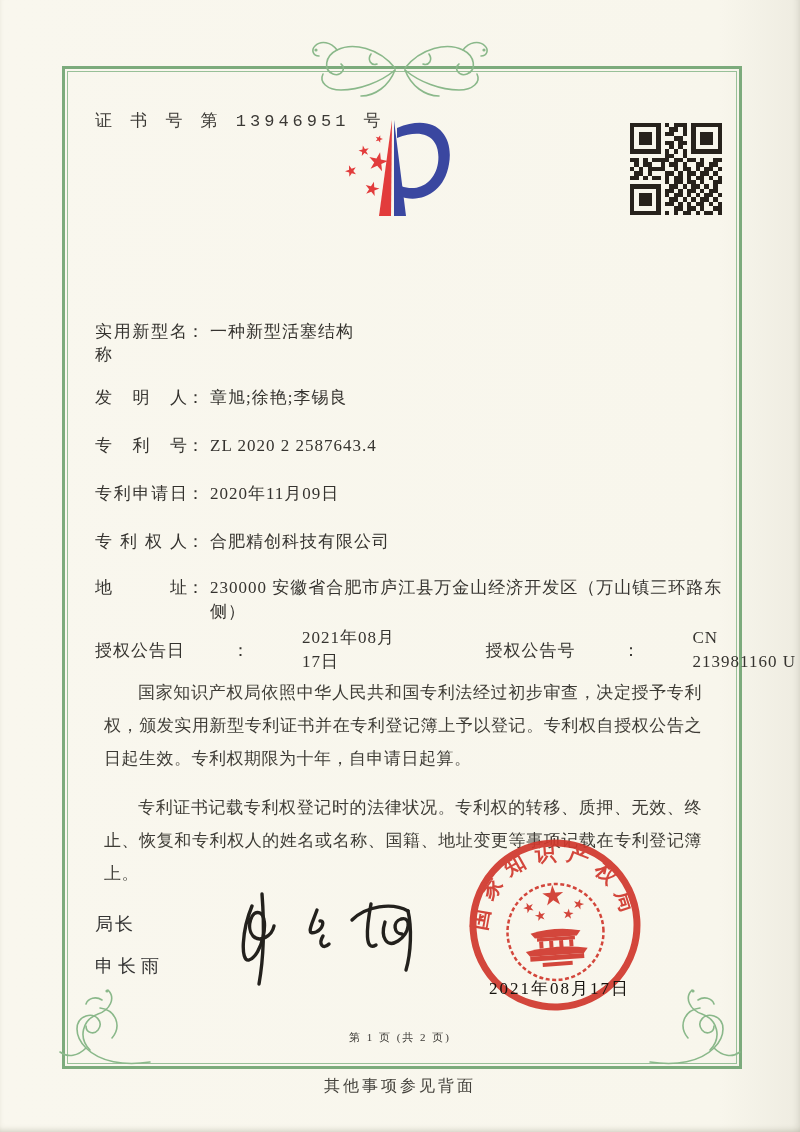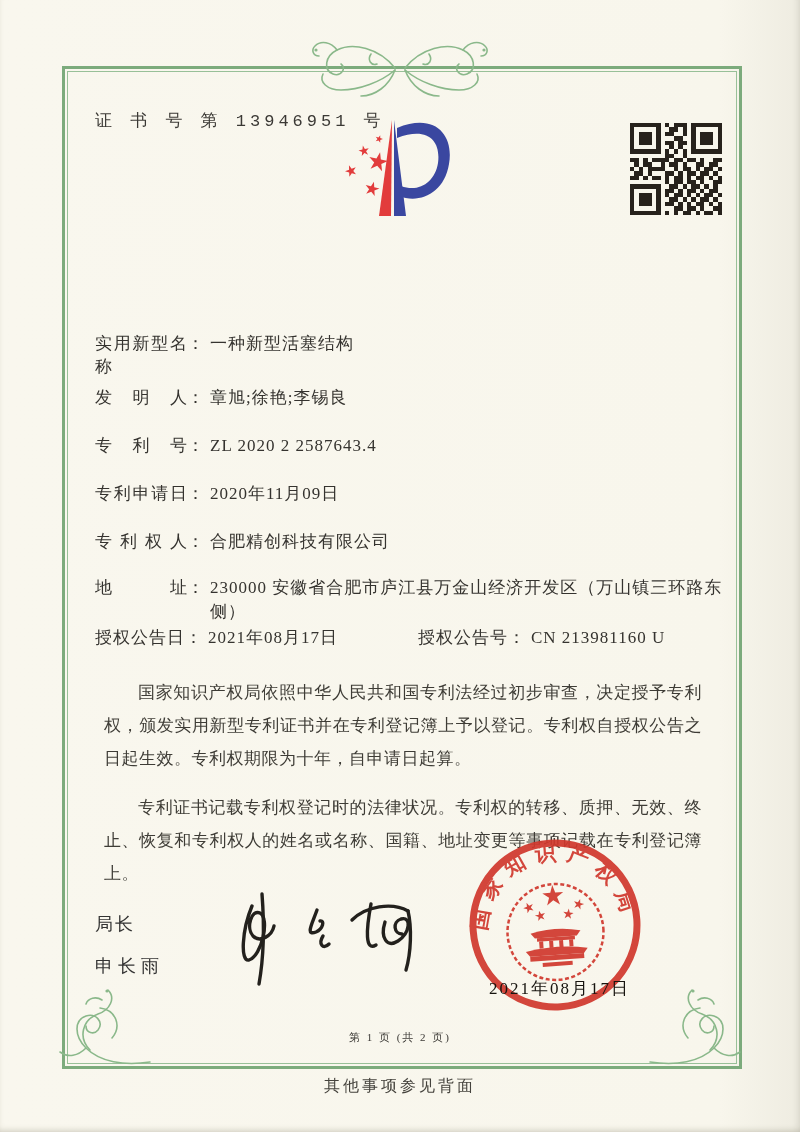--- a/index.html
+++ b/index.html
@@ -28,24 +28,24 @@
   .logo{position:absolute;left:334px;top:114px;width:132px;height:122px;}
   .qr{position:absolute;left:630px;top:123px;width:92px;height:92px;}
   .qr svg{width:100%;height:100%;shape-rendering:crispEdges;}
   .title{position:absolute;left:0;right:0;top:240px;text-align:center;
     font-size:35px;font-weight:bold;letter-spacing:13px;padding-left:13px;color:#262420;}
   
   .field-row{position:absolute;left:95px;font-size:17px;color:#35332f;display:flex;align-items:flex-start;}
   .flabel{display:inline-block;width:92px;text-align:justify;text-align-last:justify;flex:none;}
   .fcolon{flex:none;margin-right:6px;}
   .fvalue{display:inline-block;max-width:520px;letter-spacing:1px;line-height:24px;}
-  .row-1{top:332px}.row-2{top:386px}.row-3{top:434px}
+  .row-1{top:320px}.row-2{top:386px}.row-3{top:434px}
   .row-4{top:482px}.row-5{top:530px}.row-6{top:576px}
   .grant-row{position:absolute;left:95px;top:626px;font-size:17px;color:#35332f;display:flex;}
-  .grant-pair{display:flex;align-items:flex-start;}
+  .grant-pair{display:flex;align-items:center;gap:47px;}
   .grant-pair.second{margin-left:80px;}
   .glabel{flex:none;letter-spacing:1px;}
   
   .body-text{position:absolute;left:88px;top:660px;width:630px;
     font-size:17px;line-height:33px;color:#3e3c36;}
   .body-text p{margin:16px;text-indent:2em;text-align:justify;letter-spacing:.5px;}
   
   .director{position:absolute;left:95px;top:912px;font-size:18px;color:#333;}
   .director .t{margin-bottom:18px;letter-spacing:2px;}
   .director .n{letter-spacing:5px;}

